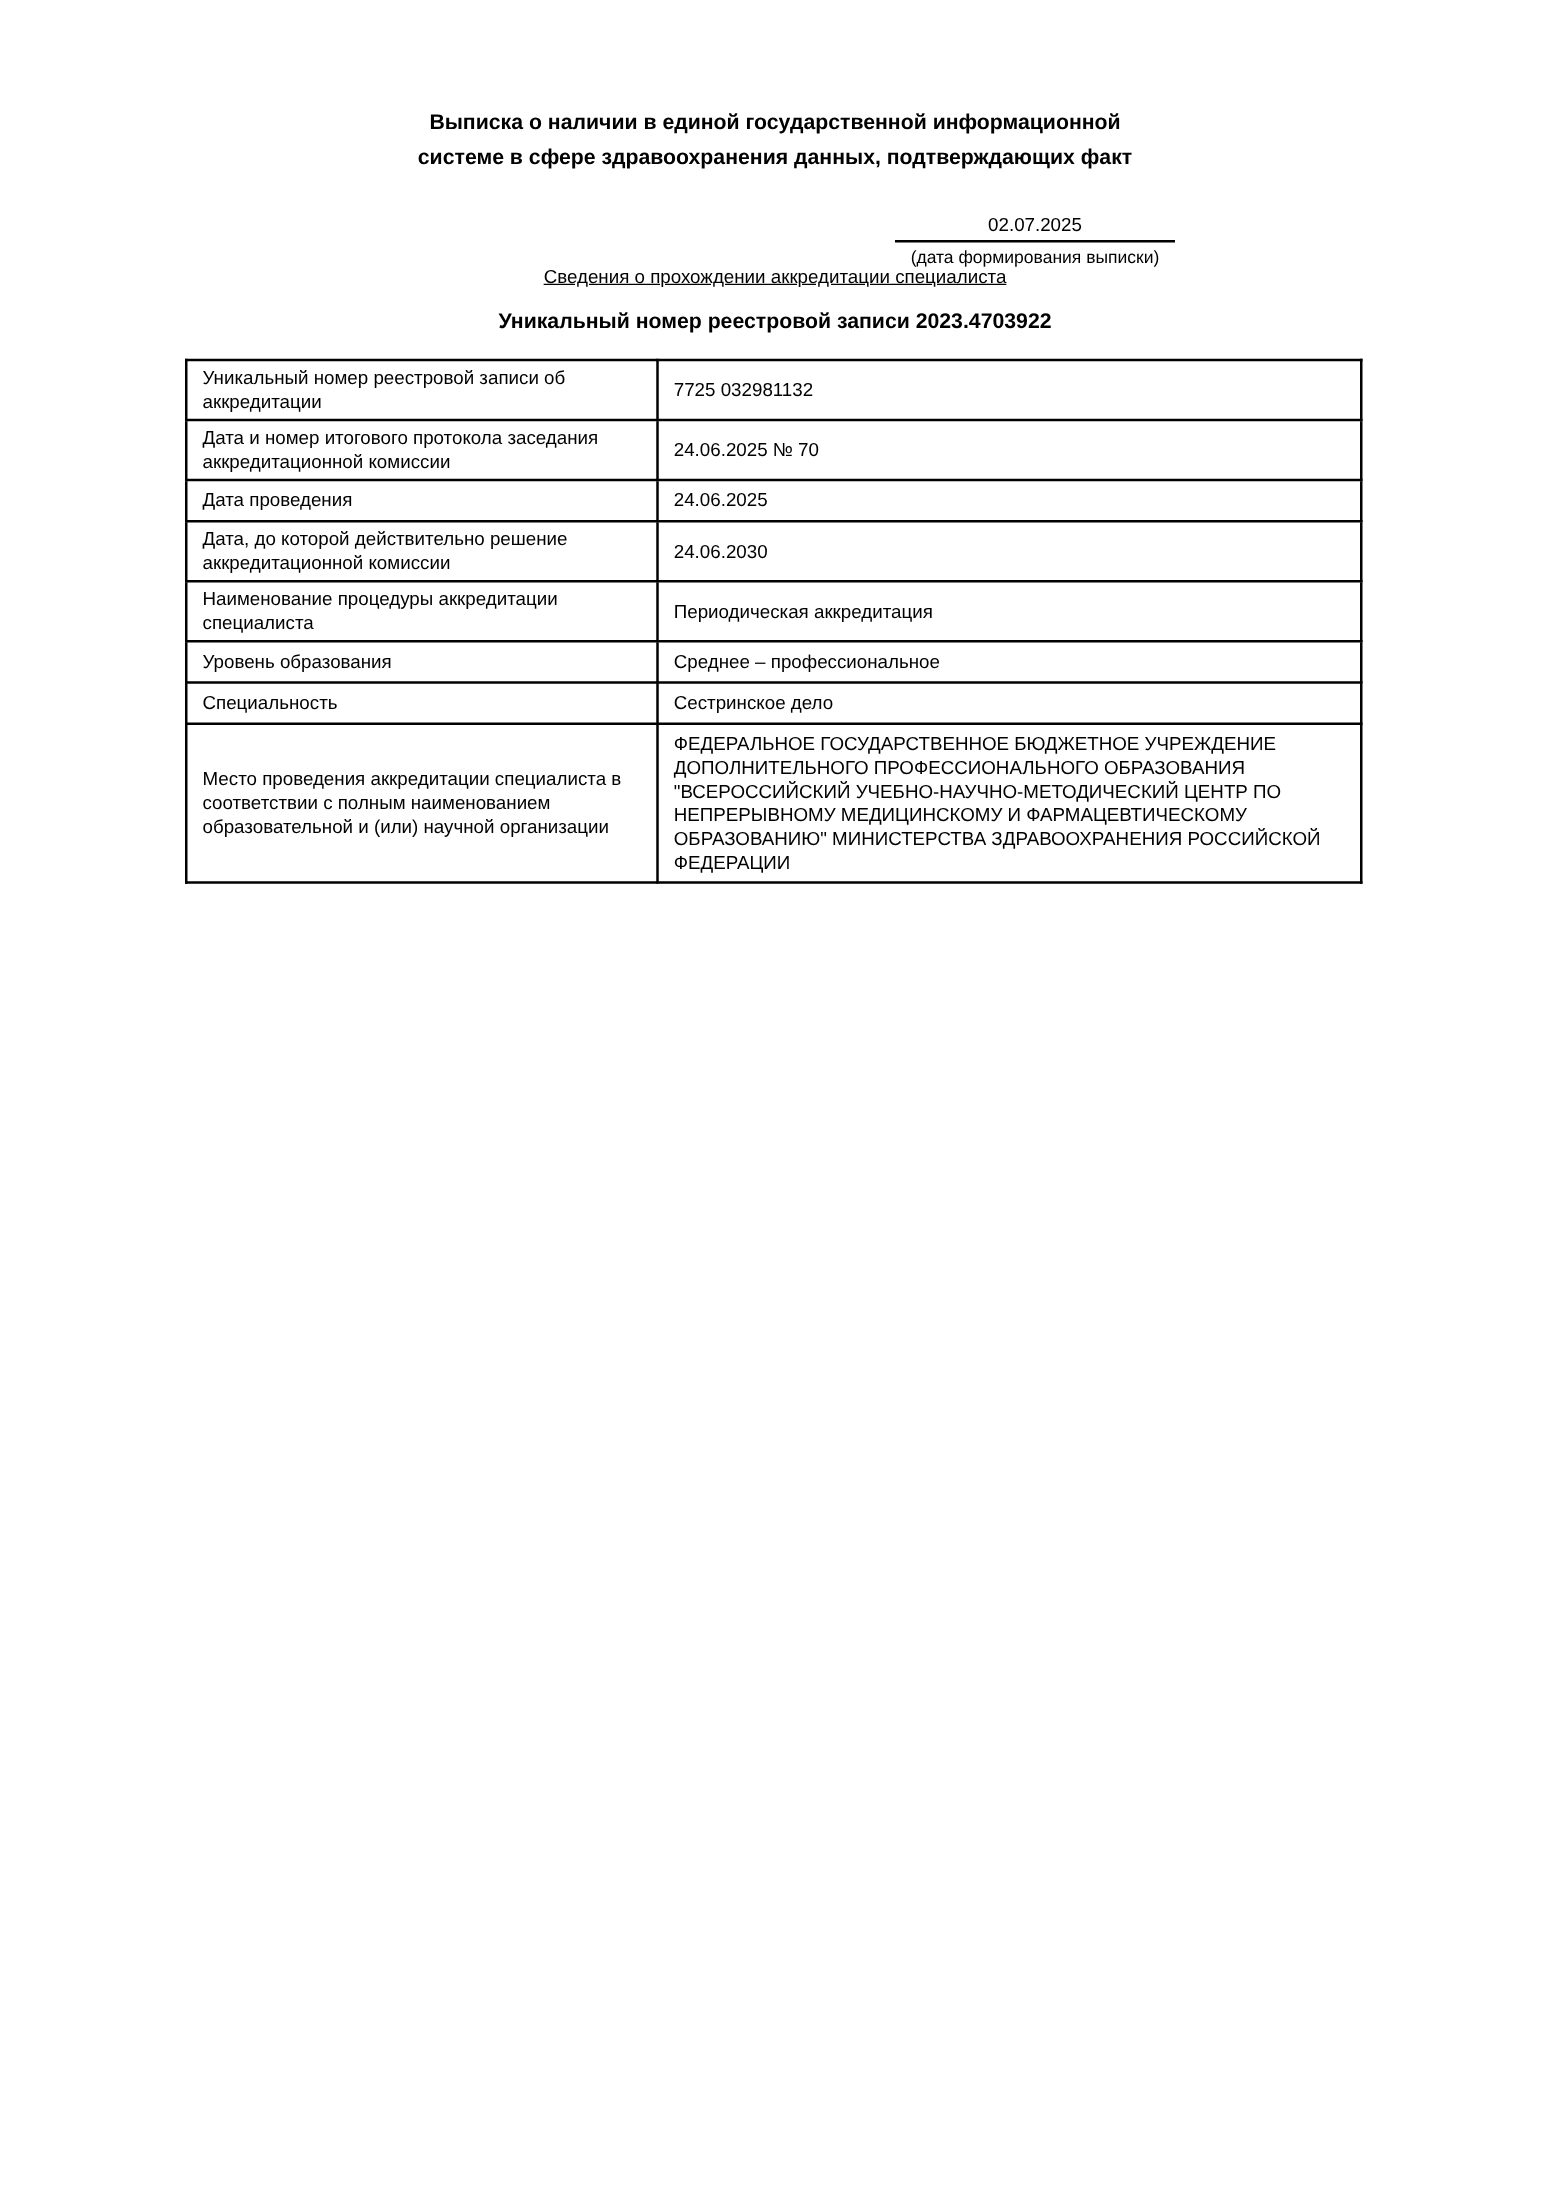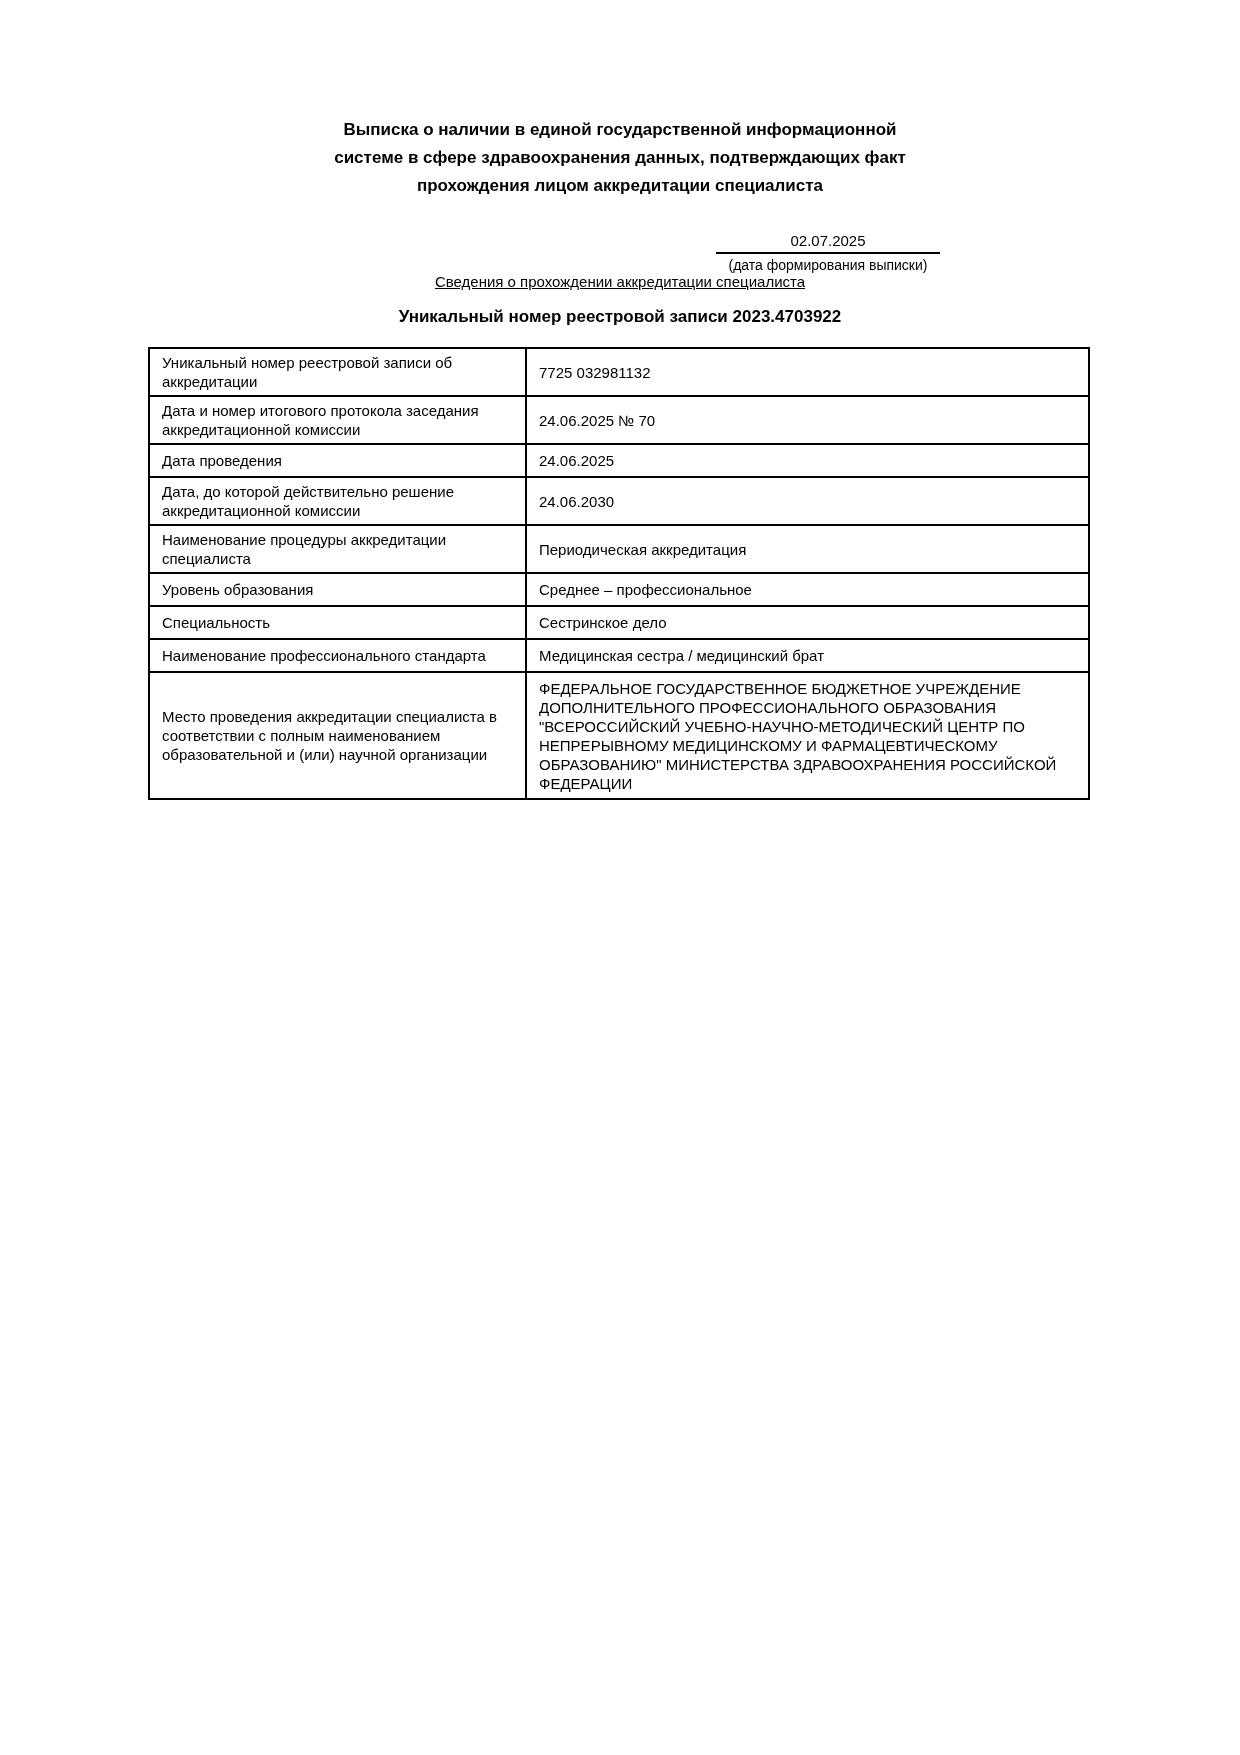--- a/index.html
+++ b/index.html
@@ -12,21 +12,21 @@
     height: 1755px;
     overflow: hidden;
     font-family: "Liberation Sans", "DejaVu Sans", sans-serif;
     color: #000000;
   }
   .doc {
     width: 1240px;
     height: 1755px;
     background: #ffffff;
     box-sizing: border-box;
-    padding-top: 116px;
+    padding-top: 84px;
   }
   .title {
     text-align: center;
     font-size: 17px;
     font-weight: 700;
     line-height: 28px;
   }
   .date-block {
     width: 224px;
     margin-left: 716px;
@@ -82,21 +82,20 @@
   tr.r-tall   { height: 127px; }
 </style>
 </head>
 <body>
 
 <div class="doc">
 
   <div class="title">
     <div>Выписка о наличии в единой государственной информационной</div>
     <div>системе в сфере здравоохранения данных, подтверждающих факт</div>
-    <div>прохождения лицом аккредитации специалиста</div>
   </div>
 
   <div class="date-block">
     <div class="date-value">02.07.2025</div>
     <div class="date-caption">(дата формирования выписки)</div>
   </div>
 
 
   <div class="section-heading">Сведения о прохождении аккредитации специалиста</div>
 
@@ -129,24 +128,20 @@
         <td>Периодическая аккредитация</td>
       </tr>
       <tr class="r-single">
         <td>Уровень образования</td>
         <td>Среднее – профессиональное</td>
       </tr>
       <tr class="r-single">
         <td>Специальность</td>
         <td>Сестринское дело</td>
       </tr>
-      <tr class="r-single">
-        <td>Наименование профессионального стандарта</td>
-        <td>Медицинская сестра / медицинский брат</td>
-      </tr>
       <tr class="r-tall">
         <td>Место проведения аккредитации специалиста в соответствии с полным наименованием образовательной и (или) научной организации</td>
         <td>ФЕДЕРАЛЬНОЕ ГОСУДАРСТВЕННОЕ БЮДЖЕТНОЕ УЧРЕЖДЕНИЕ ДОПОЛНИТЕЛЬНОГО ПРОФЕССИОНАЛЬНОГО ОБРАЗОВАНИЯ "ВСЕРОССИЙСКИЙ УЧЕБНО-НАУЧНО-МЕТОДИЧЕСКИЙ ЦЕНТР ПО НЕПРЕРЫВНОМУ МЕДИЦИНСКОМУ И ФАРМАЦЕВТИЧЕСКОМУ ОБРАЗОВАНИЮ" МИНИСТЕРСТВА ЗДРАВООХРАНЕНИЯ РОССИЙСКОЙ ФЕДЕРАЦИИ</td>
       </tr>
     </tbody>
   </table>
 
 </div>
 
 </body></html>

